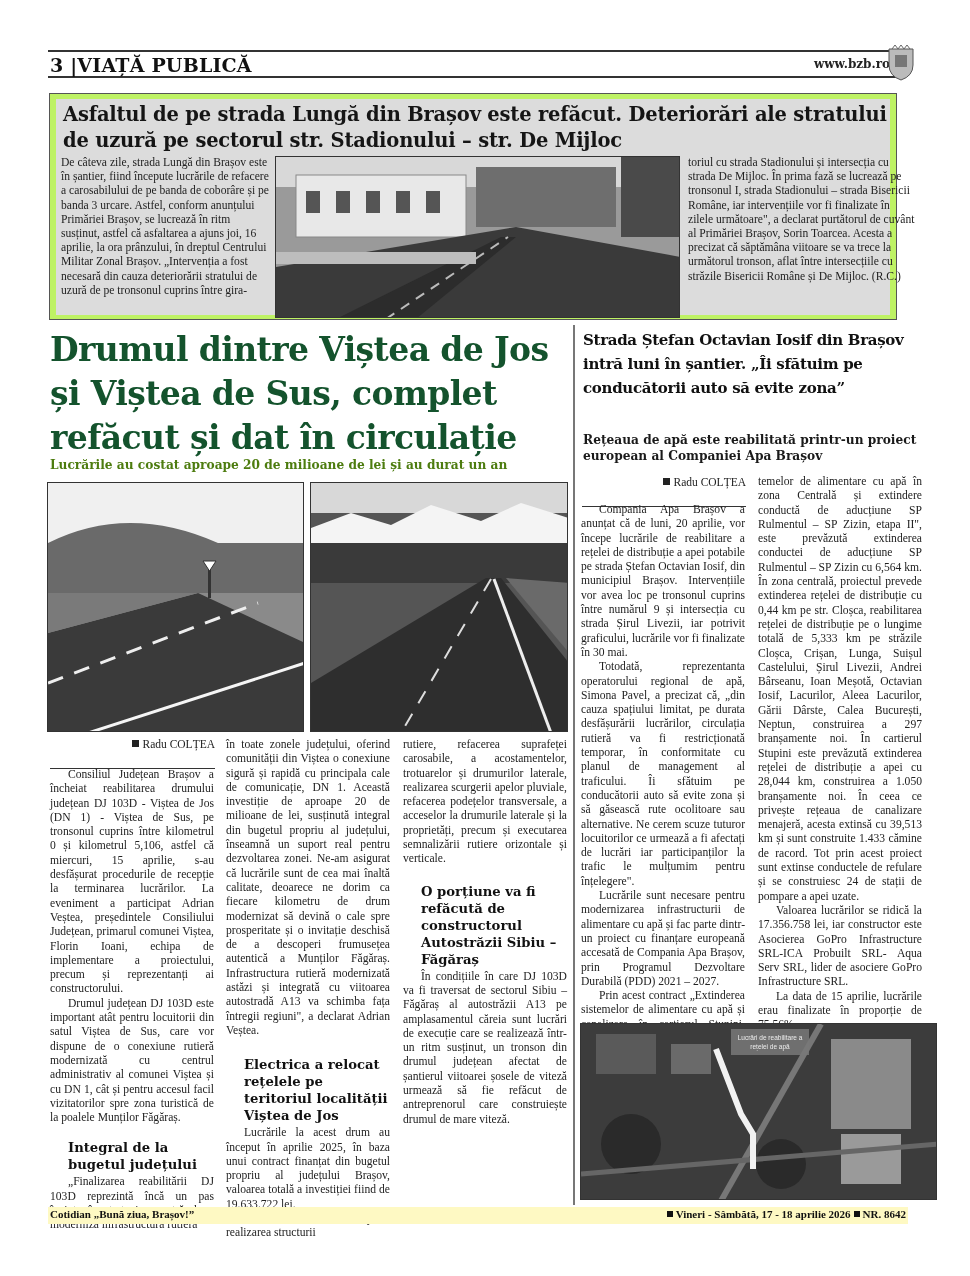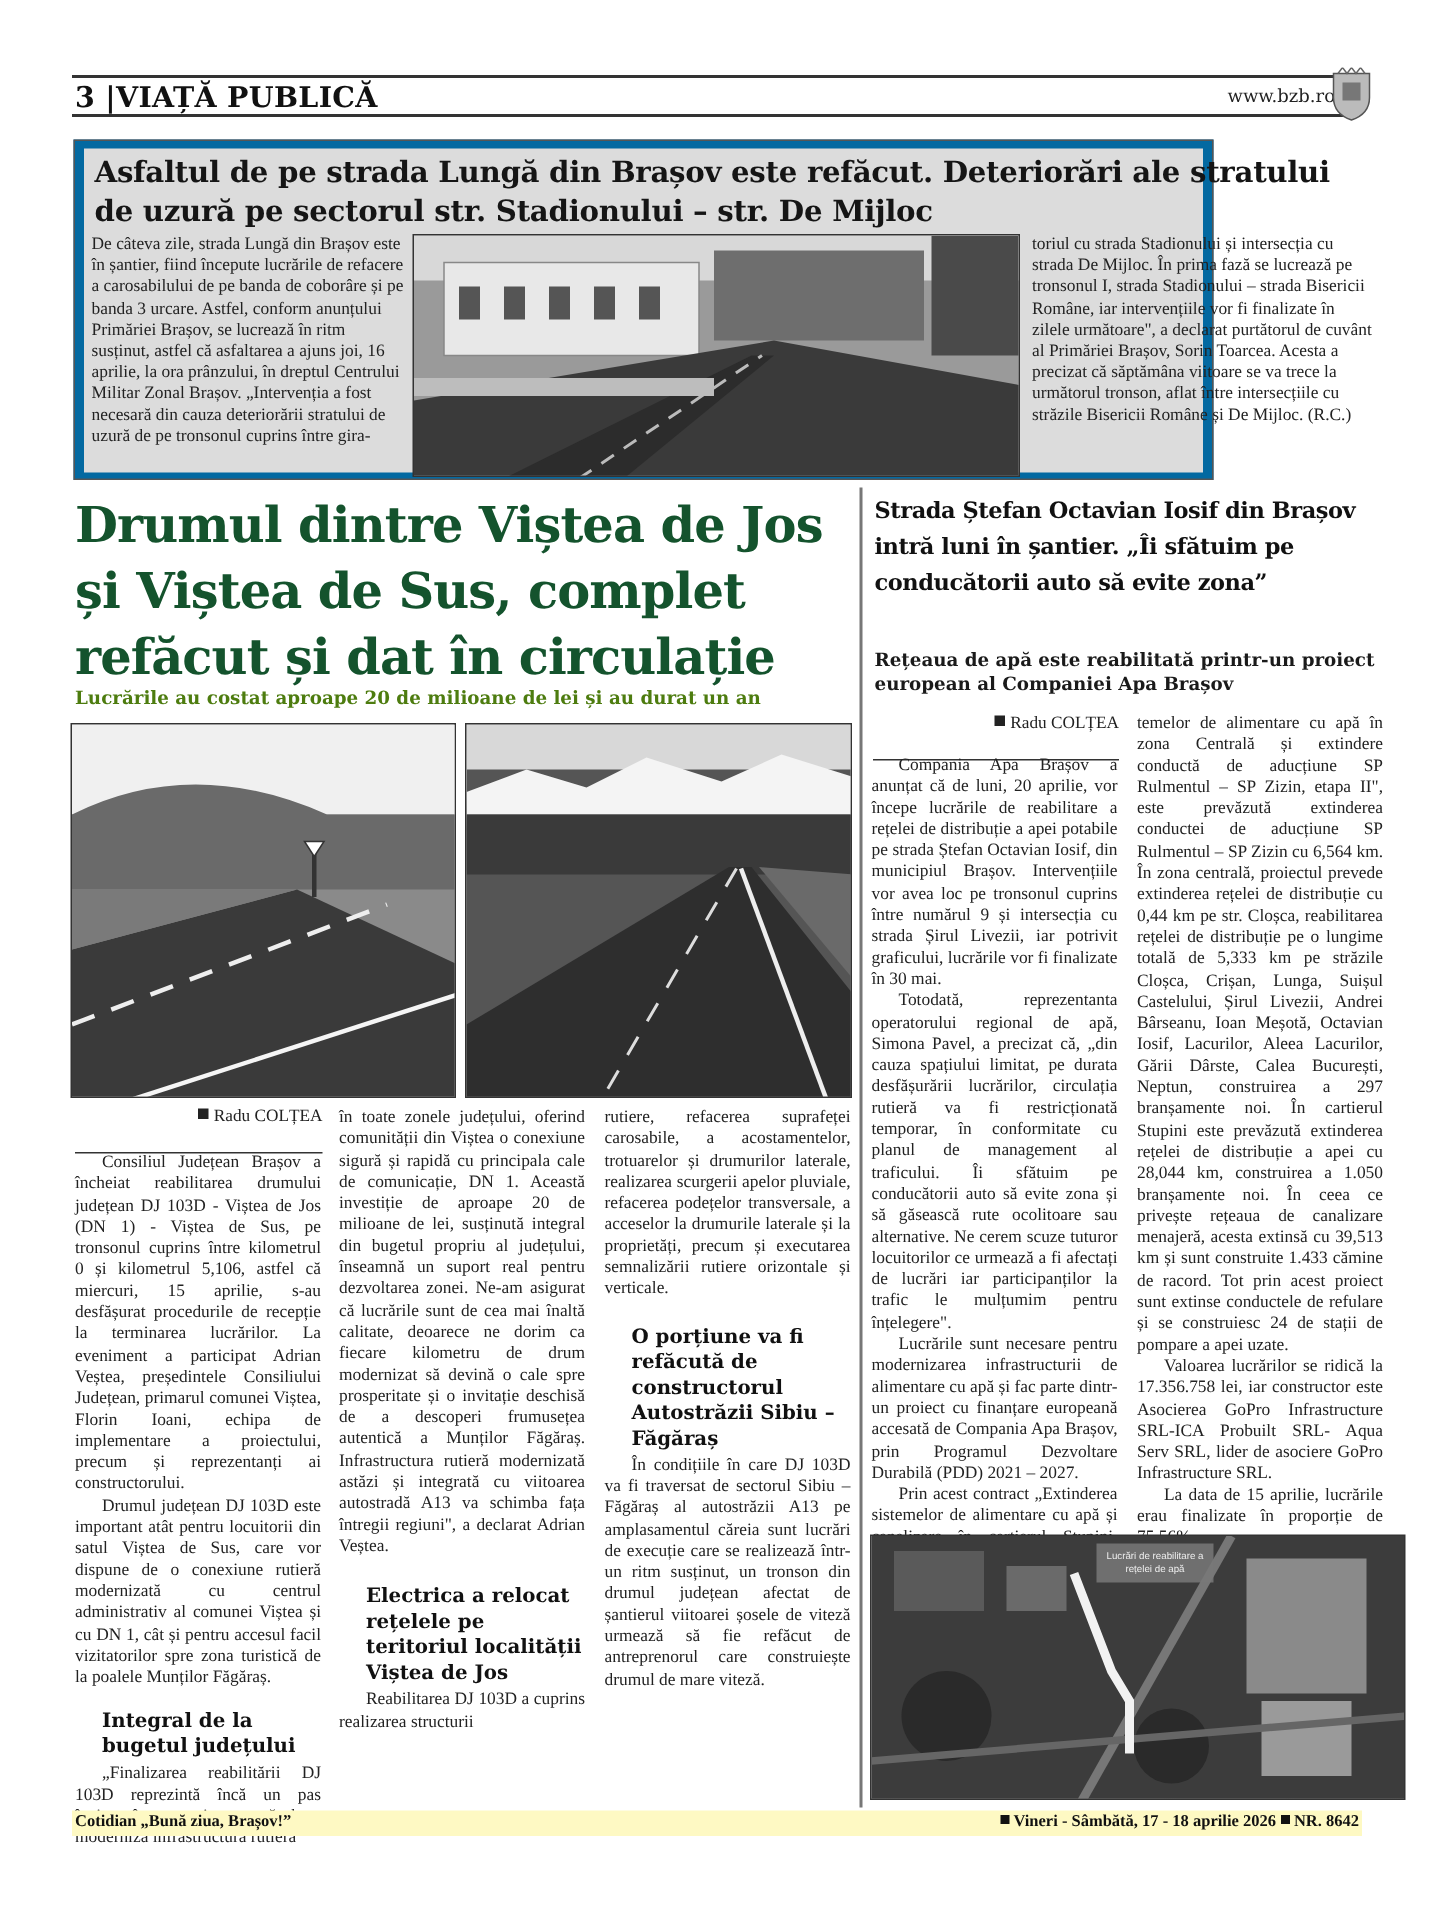--- a/index.html
+++ b/index.html
@@ -5,26 +5,26 @@
   * { box-sizing: border-box; margin: 0; padding: 0; }
   html, body { width: 970px; height: 1276px; background: #ffffff; overflow: hidden; }
   body { font-family: "DejaVu Serif", "Liberation Serif", serif; color: #1a1a1a; position: relative; }
 
   
   .page-header { position: absolute; left: 48px; top: 50px; width: 854px; height: 28px;
     border-top: 2px solid #333; border-bottom: 2px solid #333; }
   .section-title { position: absolute; left: 2px; top: 2px; font-family: "DejaVu Serif", serif;
     font-weight: bold; font-size: 19px; letter-spacing: 0.2px; color: #111; }
   .site-url { position: absolute; right: 12px; top: 5px; font-family: "DejaVu Serif", serif;
-    font-weight: normal; font-size: 12px; color: #222; }
+    font-weight: bold; font-size: 12px; color: #222; }
   .crest { position: absolute; left: 886px; top: 45px; width: 30px; height: 36px; }
 
   
-  .top-box { position: absolute; left: 49px; top: 93px; width: 760px; height: 227px;
-    border: 1px solid #555; background: #0369a1; }
+  .top-box { position: absolute; left: 49px; top: 93px; width: 848px; height: 227px;
+    border: 1px solid #555; background: #bef264; }
   .top-box-inner { position: absolute; left: 6px; top: 5px; right: 6px; bottom: 4px; background: #dcdcdc; }
   .top-headline { position: absolute; left: 7px; top: 3px; width: 850px; font-family: "DejaVu Serif", serif;
     font-weight: bold; font-size: 19.5px; line-height: 26px; color: #151515; letter-spacing: -0.2px; }
   .top-col { position: absolute; font-family: "Liberation Serif", serif; font-size: 11.6px; line-height: 14.2px; color: #222; }
   .top-col-left { left: 5px; top: 57px; width: 210px; }
   .top-col-right { left: 632px; top: 57px; width: 228px; }
   .top-photo { position: absolute; left: 219px; top: 57px; width: 405px; height: 162px; border: 1px solid #333;
     background: linear-gradient(180deg, #cfcfcf 0%, #bdbdbd 22%, #8a8a8a 45%, #555 62%, #2e2e2e 100%); overflow: hidden; }
 
   
@@ -147,20 +147,21 @@
 <div class="col" style="left:50px; top:768px; width:164px;">
   <p>Consiliul Județean Brașov a încheiat reabilitarea drumului județean DJ 103D - Viștea de Jos (DN 1) - Viștea de Sus, pe tronsonul cuprins între kilometrul 0 și kilometrul 5,106, astfel că miercuri, 15 aprilie, s-au desfășurat procedurile de recepție la terminarea lucrărilor. La eveniment a participat Adrian Veștea, președintele Consiliului Județean, primarul comunei Viștea, Florin Ioani, echipa de implementare a proiectului, precum și reprezentanți ai constructorului.</p>
   <p>Drumul județean DJ 103D este important atât pentru locuitorii din satul Viștea de Sus, care vor dispune de o conexiune rutieră modernizată cu centrul administrativ al comunei Viștea și cu DN 1, cât și pentru accesul facil vizitatorilor spre zona turistică de la poalele Munților Făgăraș.</p>
   <div class="sub-h">Integral de la bugetul județului</div>
   <p>„Finalizarea reabilitării DJ 103D reprezintă încă un pas înainte în strategia noastră de a moderniza infrastructura rutieră</p>
 </div>
 
 <div class="col" style="left:226px; top:738px; width:164px;">
   <p style="text-indent:0">în toate zonele județului, oferind comunității din Viștea o conexiune sigură și rapidă cu principala cale de comunicație, DN 1. Această investiție de aproape 20 de milioane de lei, susținută integral din bugetul propriu al județului, înseamnă un suport real pentru dezvoltarea zonei. Ne-am asigurat că lucrările sunt de cea mai înaltă calitate, deoarece ne dorim ca fiecare kilometru de drum modernizat să devină o cale spre prosperitate și o invitație deschisă de a descoperi frumusețea autentică a Munților Făgăraș. Infrastructura rutieră modernizată astăzi și integrată cu viitoarea autostradă A13 va schimba fața întregii regiuni", a declarat Adrian Veștea.</p>
   <div class="sub-h" style="margin-top:18px">Electrica a relocat rețelele pe teritoriul localității Viștea de Jos</div>
+  <p>Lucrările la acest drum au început în aprilie 2025, în baza unui contract finanțat din bugetul propriu al județului Brașov, valoarea totală a investiției fiind de 19.633.722 lei.</p>
   <p>Reabilitarea DJ 103D a cuprins realizarea structurii</p>
 </div>
 
 <div class="col" style="left:403px; top:738px; width:164px;">
   <p style="text-indent:0">rutiere, refacerea suprafeței carosabile, a acostamentelor, trotuarelor și drumurilor laterale, realizarea scurgerii apelor pluviale, refacerea podețelor transversale, a acceselor la drumurile laterale și la proprietăți, precum și executarea semnalizării rutiere orizontale și verticale.</p>
   <div class="sub-h" style="margin-top:16px">O porțiune va fi refăcută de constructorul Autostrăzii Sibiu – Făgăraș</div>
   <p>În condițiile în care DJ 103D va fi traversat de sectorul Sibiu – Făgăraș al autostrăzii A13 pe amplasamentul căreia sunt lucrări de execuție care se realizează într-un ritm susținut, un tronson din drumul județean afectat de șantierul viitoarei șosele de viteză urmează să fie refăcut de antreprenorul care construiește drumul de mare viteză.</p>
 </div>
 
 <div class="vrule" style="left:573px; top:325px; height:880px;"></div>

